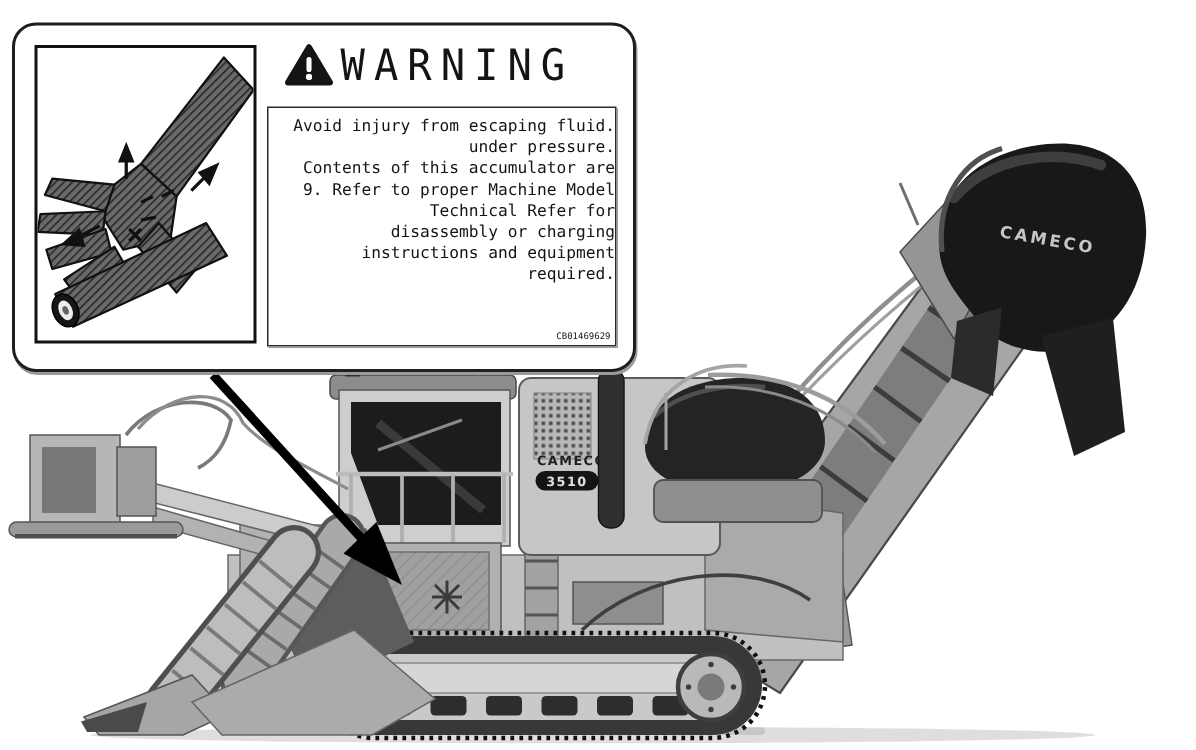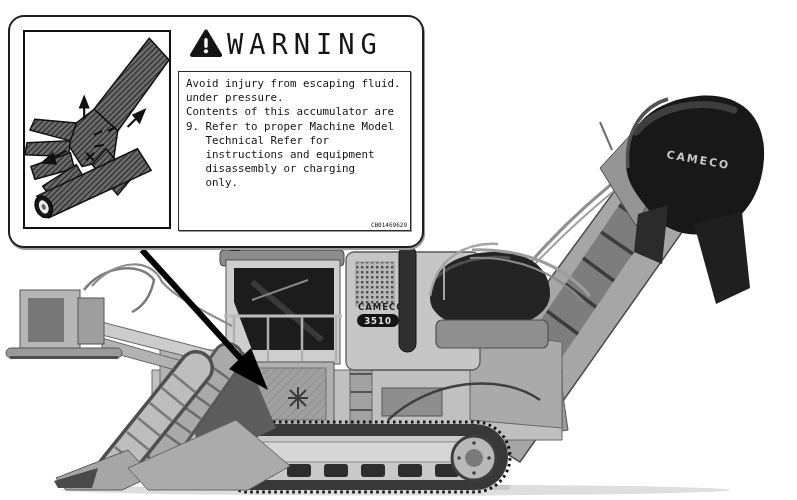--- a/index.html
+++ b/index.html
@@ -31,21 +31,21 @@
     transform:scaleY(1.07);white-space:nowrap;
   }
   .text-box{
     position:absolute;left:168px;top:54px;width:233px;height:160px;
     border:1.5px solid #2a2a2a;box-sizing:border-box;
     box-shadow:1px 1px 0 #999;
     padding:5px 0 0 7px;
   }
   .text-box .line{
     font-family:"DejaVu Sans Mono", monospace;
-    font-size:10.8px;line-height:14.2px;color:#141414;white-space:pre;
+    font-size:10.8px;line-height:14.2px;color:#141414;white-space:pre;text-align:right;
   }
   .part-code{
     position:absolute;right:3px;bottom:2px;
     font-size:6px;color:#141414;letter-spacing:0;
   }
 </style>
 </head>
 <body>
 
 <div class="stage">
@@ -275,19 +275,19 @@
       </svg>
       <span class="warn-title">WARNING</span>
     </div>
 
     <div class="text-box">
       <div class="line">Avoid injury from escaping fluid.</div>
       <div class="line">under pressure.</div>
       <div class="line">Contents of this accumulator are</div>
       <div class="line">9. Refer to proper Machine Model</div>
       <div class="line">   Technical Refer for</div>
+      <div class="line">   disassembly or charging</div>
       <div class="line">   instructions and equipment</div>
-      <div class="line">   disassembly or charging</div>
-      <div class="line">   only.</div>
+      <div class="line">   required.</div>
       <span class="part-code">CB01469629</span>
     </div>
   </div>
 </div>
 
 </body></html>

